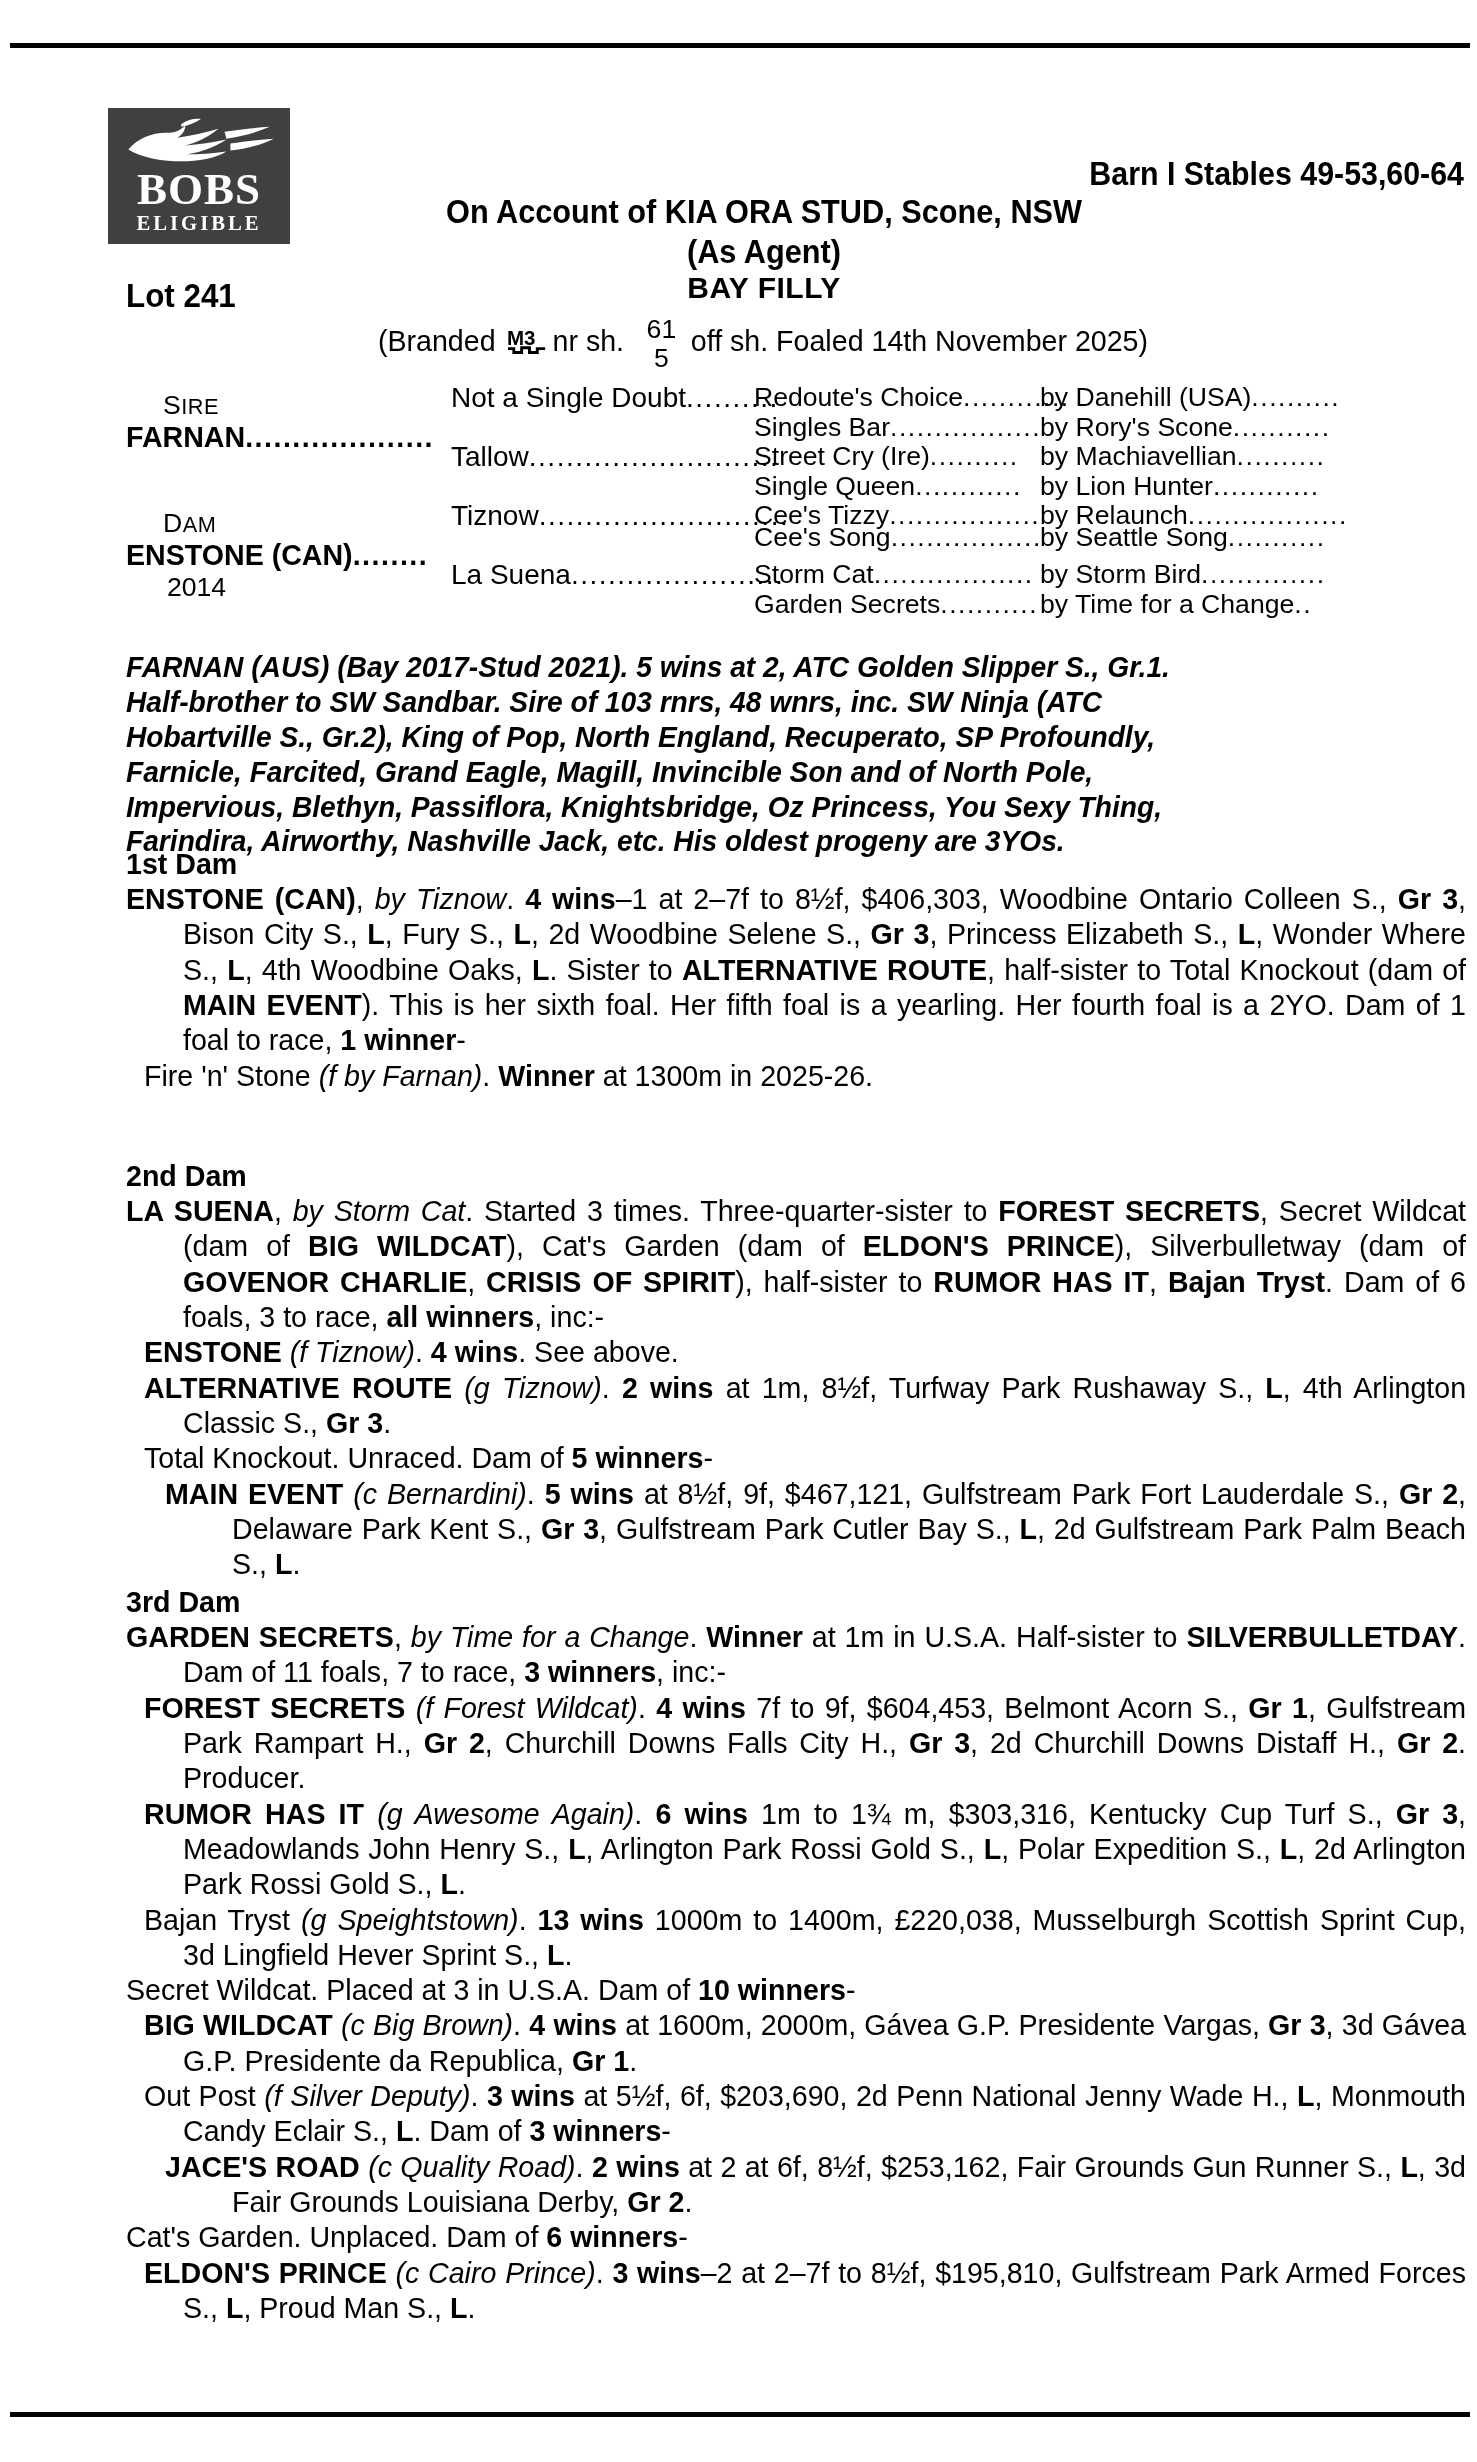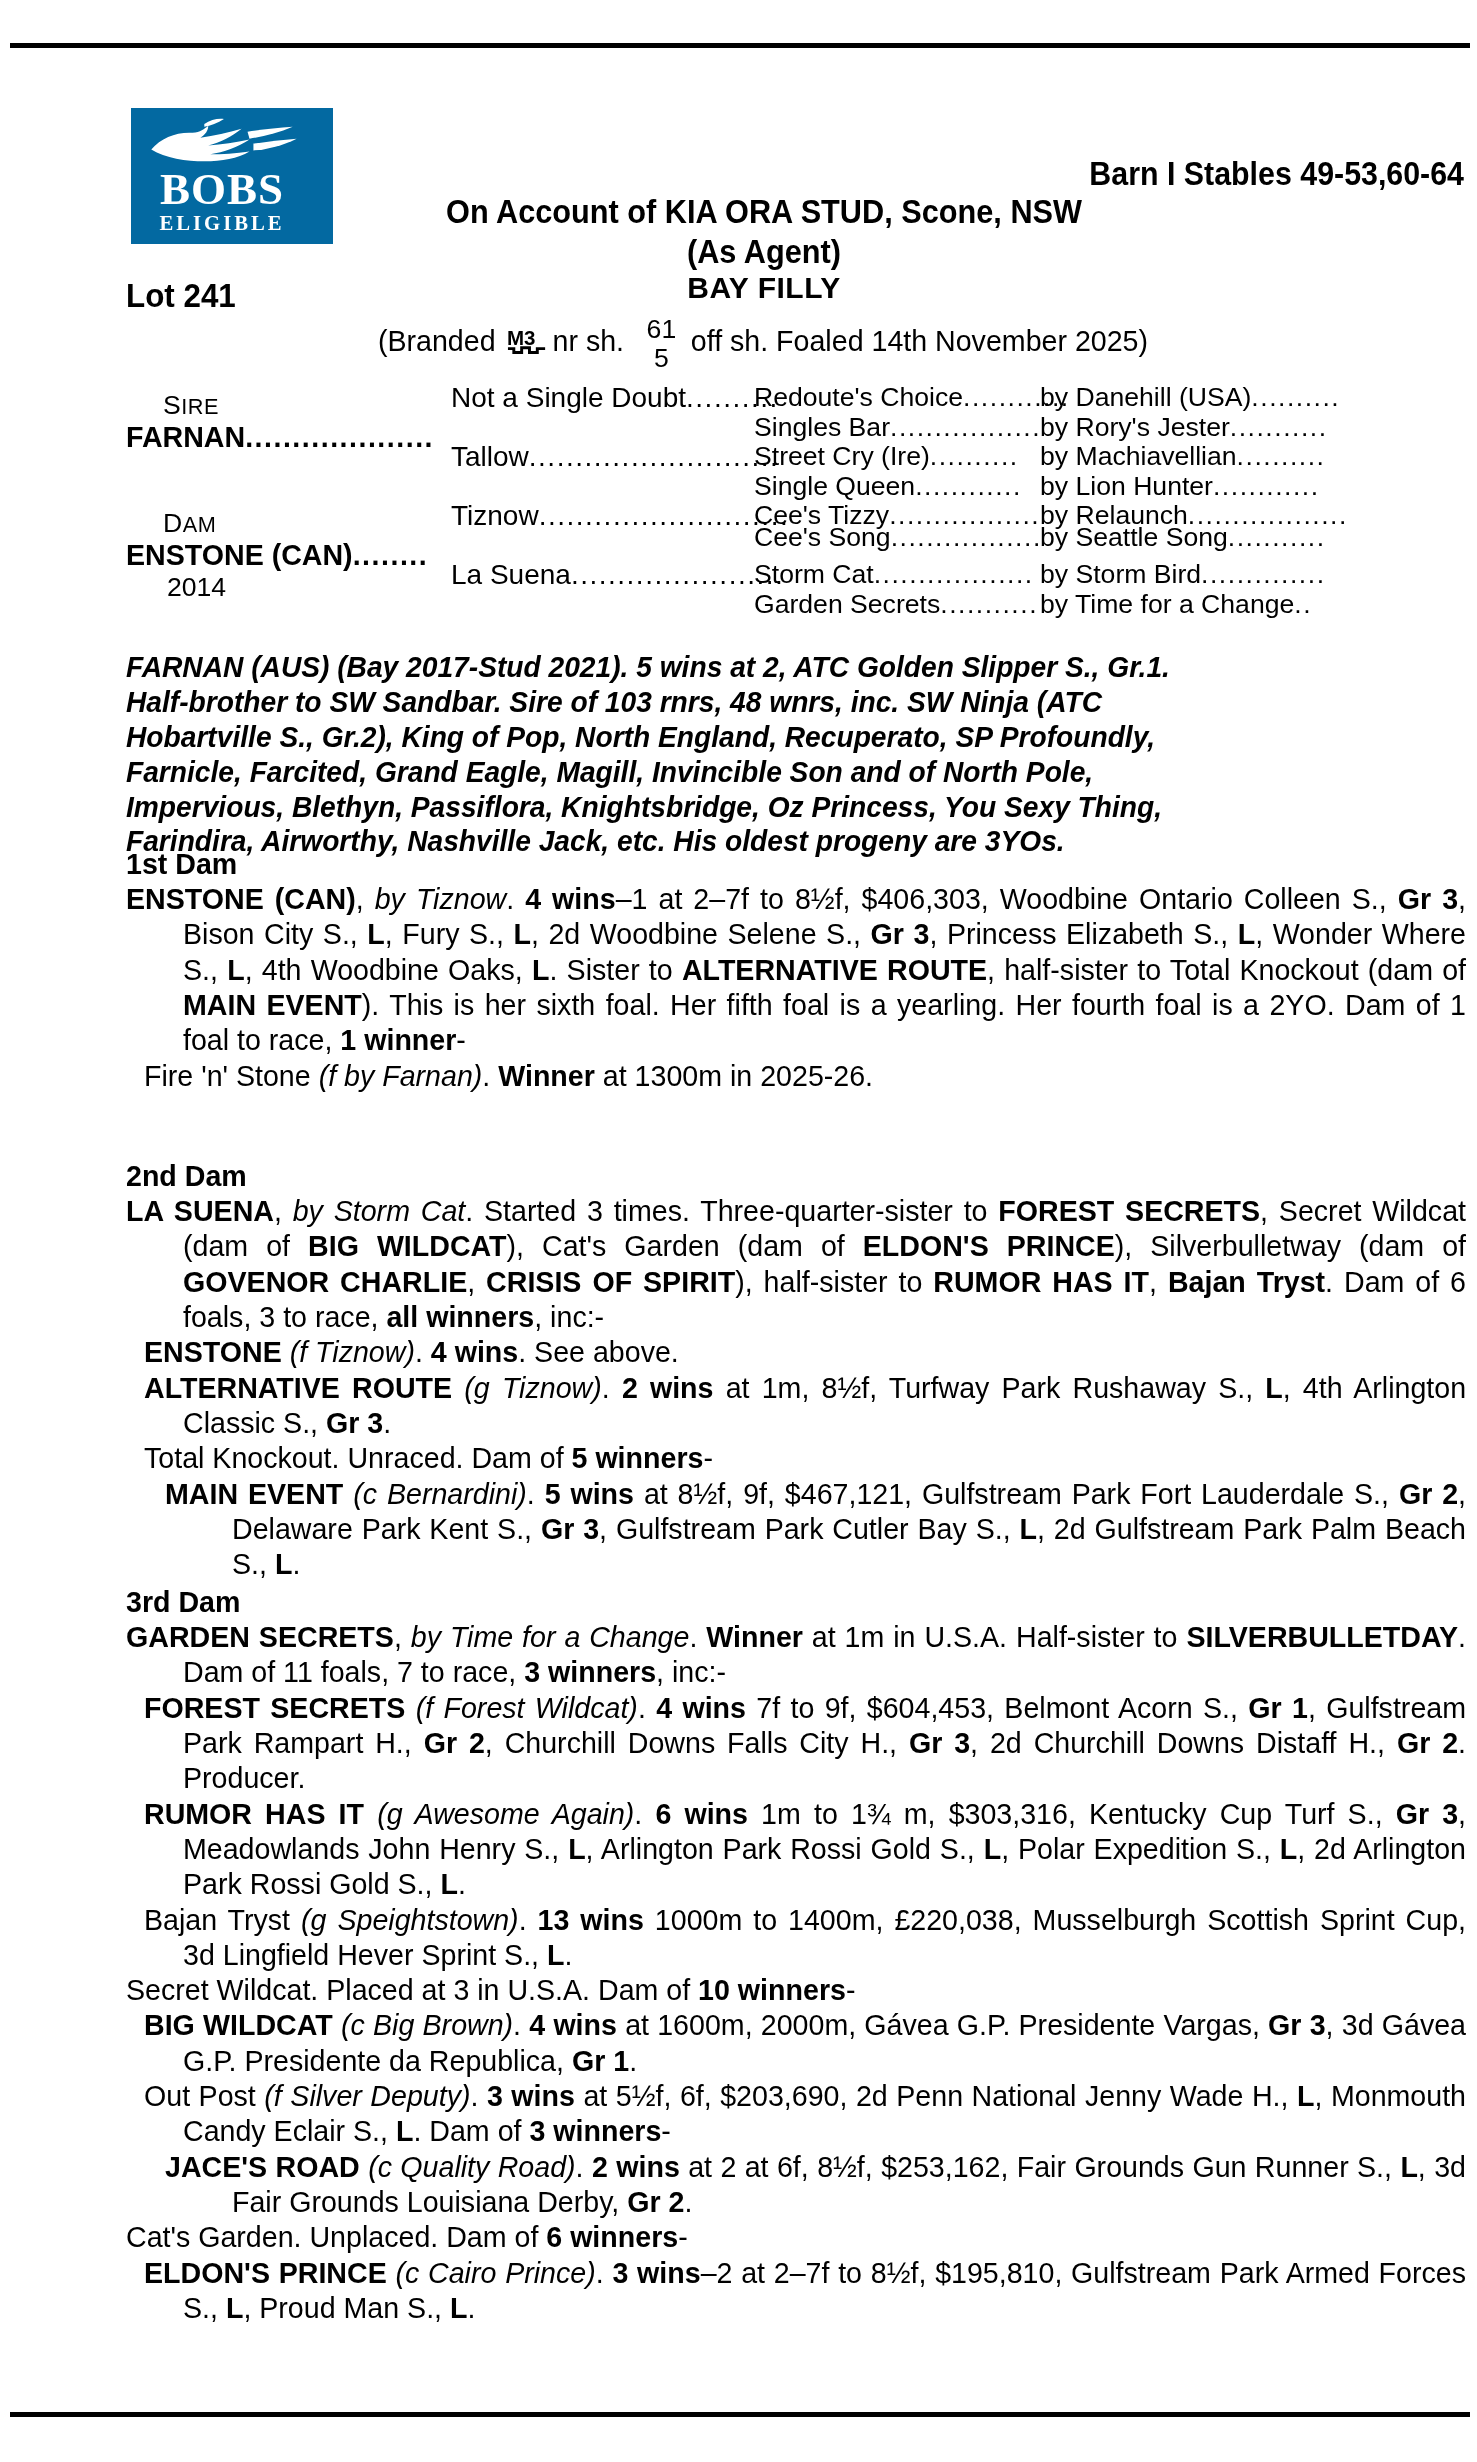--- a/index.html
+++ b/index.html
@@ -32,23 +32,23 @@
     position: absolute;
     left: 9.9px; top: 2412px;
     width: 1460px;
     height: 4.9px;
     background: #000;
   }
 
   
   .logo {
     position: absolute;
-    left: 131px; top: 108px;
-    width: 202px; height: 136px;
-    background: #0369a1;
+    left: 108px; top: 108px;
+    width: 182px; height: 136px;
+    background: #404040;
     overflow: hidden;
   }
   .logo-horse {
     position: absolute;
     left: 11.8px; top: 9.9px;
     width: 158px; height: 55px;
   }
   .logo-bobs {
     position: absolute;
     left: 0; top: 59px;
@@ -320,21 +320,21 @@
       <div class="gg gg-3"><span>Street Cry (Ire)</span><span class="dots">..........</span></div>
       <div class="gg gg-4"><span>Single Queen</span><span class="dots">............</span></div>
       <div class="gg gg-5"><span>Cee's Tizzy</span><span class="dots">.................</span></div>
       <div class="gg gg-6"><span>Cee's Song</span><span class="dots">.................</span></div>
       <div class="gg gg-7"><span>Storm Cat</span><span class="dots">..................</span></div>
       <div class="gg gg-8"><span>Garden Secrets</span><span class="dots">...........</span></div>
     </div>
 
     <div class="ped-col4">
       <div class="gg gg-1"><span>by Danehill (USA)</span><span class="dots">..........</span></div>
-      <div class="gg gg-2"><span>by Rory's Jester</span><span class="dots">...........</span></div>
+      <div class="gg gg-2"><span>by Rory's Scone</span><span class="dots">...........</span></div>
       <div class="gg gg-3"><span>by Machiavellian</span><span class="dots">..........</span></div>
       <div class="gg gg-4"><span>by Lion Hunter</span><span class="dots">............</span></div>
       <div class="gg gg-5"><span>by Relaunch</span><span class="dots">..................</span></div>
       <div class="gg gg-6"><span>by Seattle Song</span><span class="dots">...........</span></div>
       <div class="gg gg-7"><span>by Storm Bird</span><span class="dots">..............</span></div>
       <div class="gg gg-8"><span>by Time for a Change</span><span class="dots">..</span></div>
     </div>
   </div>
 
   <div class="sirenote">

